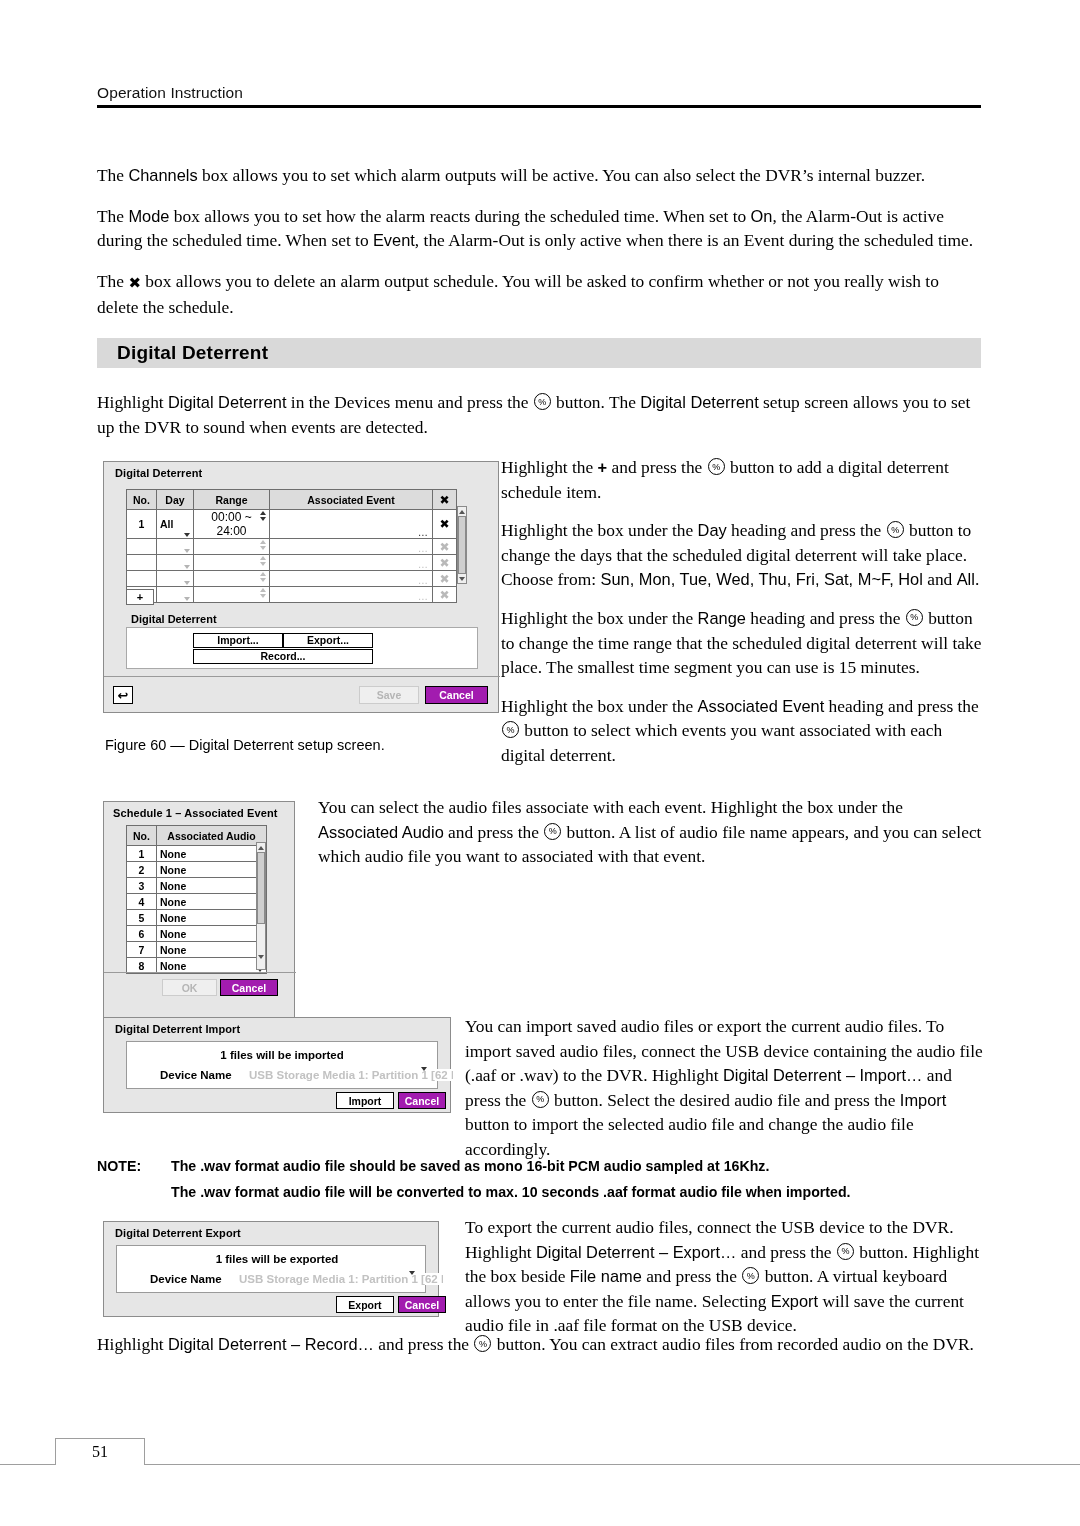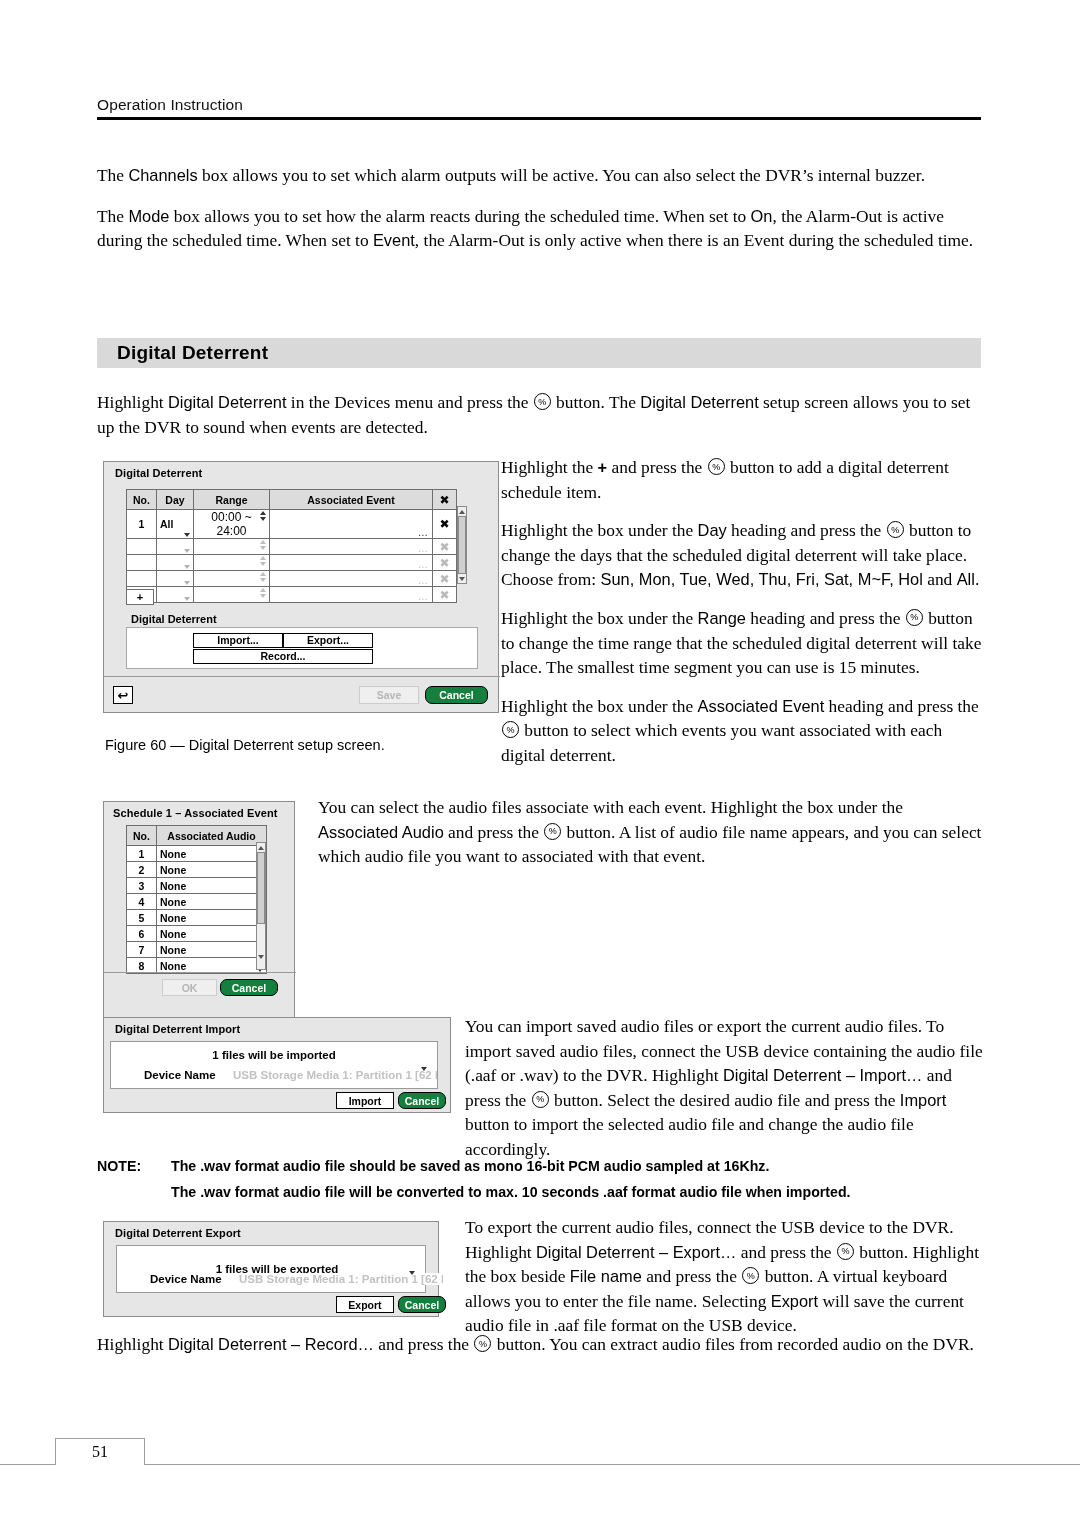--- a/index.html
+++ b/index.html
@@ -22,21 +22,21 @@
     position: absolute;
     left: 0; top: 0;
     width: 1080px;
     height: 1526px;
   }
 
   
   .header {
     position: absolute;
     left: 97px;
-    top: 96px;
+    top: 84px;
     width: 884px;
   }
   .header-title {
     font-family: "Liberation Sans", sans-serif;
     font-size: 15.5px;
     letter-spacing: 0.1px;
     color: #111;
     padding-bottom: 3px;
   }
   .header-rule {
@@ -248,24 +248,23 @@
     font-size: 10.5px;
     text-align: center;
     border: 1px solid #000;
     background: #ffffff;
     box-sizing: border-box;
     line-height: 15px;
     height: 17px;
     color: #000;
   }
   .dvr-btn.dark {
-    background: #15803d;
+    background: #a21caf;
     color: #fff;
     border-color: #000;
-    border-radius: 7px;
   }
   .dvr-btn.disabled {
     color: #b5b5b5;
     border-color: #cccccc;
     background: #efefef;
   }
   .plus-btn {
     font-family: "Liberation Sans", sans-serif;
     font-weight: bold;
     font-size: 11px;
@@ -392,20 +391,21 @@
   <div class="header">
     <div class="header-title">Operation Instruction</div>
     <div class="header-rule"></div>
   </div>
 
   <div class="abs" style="left:97px; top:163px; width:886px;">
     <p class="body"><span>The </span><span class="ui">Channels</span><span> box allows you to set which alarm outputs will be active.  You can also select the DVR’s internal buzzer.</span></p>
 
     <p class="body"><span>The </span><span class="ui">Mode</span><span> box allows you to set how the alarm reacts during the scheduled time.  When set to </span><span class="ui">On</span><span>, the Alarm-Out is active during the scheduled time.  When set to </span><span class="ui">Event</span><span>, the Alarm-Out is only active when there is an Event during the scheduled time.</span></p>
 
+    <p class="body"><span>The </span><span class="xglyph">✖</span><span> box allows you to delete an alarm output schedule.  You will be asked to confirm whether or not you really wish to delete the schedule.</span></p>
   </div>
 
   <div class="section-head">
     <span>Digital Deterrent</span>
   </div>
 
   <div class="abs" style="left:97px; top:390px; width:886px;">
     <p class="body"><span>Highlight </span><span class="ui">Digital Deterrent</span><span> in the Devices menu and press the </span><span class="ebtn"></span><span> button.  The </span><span class="ui">Digital Deterrent</span><span> setup screen allows you to set up the DVR to sound when events are detected.</span></p>
   </div>
 
@@ -619,21 +619,21 @@
       <div class="dvr-btn dark" style="position:absolute; left:116px; top:6px; width:58px; height:17px; line-height:16px;">Cancel</div>
     </div>
   </div>
 
   <div class="abs" style="left:318px; top:795px; width:668px;">
     <p class="body"><span>You can select the audio files associate with each event.  Highlight the box under the </span><span class="ui">Associated Audio</span><span> and press the </span><span class="ebtn"></span><span> button.  A list of audio file name appears, and you can select which audio file you want to associated with that event.</span></p>
   </div>
 
   <div class="dvr" style="left:103px; top:1017px; width:348px; height:96px;">
     <div class="dvr-title">Digital Deterrent Import</div>
-    <div class="dvr-body" style="height:48px; position:absolute; top:23px; left:0; right:6px;">
+    <div class="dvr-body" style="height:48px; position:absolute; top:23px; left:16px; right:6px;">
       <div class="files-line" style="padding-top:7px;">1 files will be imported</div>
       <div class="abs" style="left:0; top:27px; width:100%;">
         <span class="devname-label" style="position:absolute; left:33px; top:0;">Device Name</span>
         <span class="devname-field" style="position:absolute; left:122px; top:0; width:204px;">USB Storage Media    1: Partition 1 [62 M</span>
         <span class="mini-caret" style="right:10px; bottom:-2px;"></span>
       </div>
     </div>
     <div class="abs" style="left:0; top:71px; width:348px; height:25px;">
       <div class="dvr-btn" style="position:absolute; left:232px; top:3px; width:58px; height:17px; line-height:16px; border-width:1.5px;">Import</div>
       <div class="dvr-btn dark" style="position:absolute; left:294px; top:3px; width:48px; height:17px; line-height:16px;">Cancel</div>
@@ -645,21 +645,21 @@
   </div>
 
   <div class="note">
     <span class="lbl">NOTE:</span><span>The .wav format audio file should be saved as mono 16-bit PCM audio sampled at 16Khz.</span>
     <span class="ln2">The .wav format audio file will be converted to max. 10 seconds .aaf format audio file when imported.</span>
   </div>
 
   <div class="dvr" style="left:103px; top:1221px; width:336px; height:96px;">
     <div class="dvr-title">Digital Deterrent Export</div>
     <div class="dvr-body" style="height:48px; position:absolute; top:23px; left:6px; right:6px;">
-      <div class="files-line" style="padding-top:17px;margin-left:12px;">1 files will be exported</div>
+      <div class="files-line" style="padding-top:7px;margin-left:12px;">1 files will be exported</div>
       <div class="abs" style="left:0; top:27px; width:100%;">
         <span class="devname-label" style="position:absolute; left:33px; top:0;">Device Name</span>
         <span class="devname-field" style="position:absolute; left:122px; top:0; width:204px;">USB Storage Media    1: Partition 1 [62 M</span>
         <span class="mini-caret" style="right:10px; bottom:-2px;"></span>
       </div>
     </div>
     <div class="abs" style="left:0; top:71px; width:348px; height:25px;">
       <div class="dvr-btn" style="position:absolute; left:232px; top:3px; width:58px; height:17px; line-height:16px; border-width:1.5px;">Export</div>
       <div class="dvr-btn dark" style="position:absolute; left:294px; top:3px; width:48px; height:17px; line-height:16px;">Cancel</div>
     </div>

